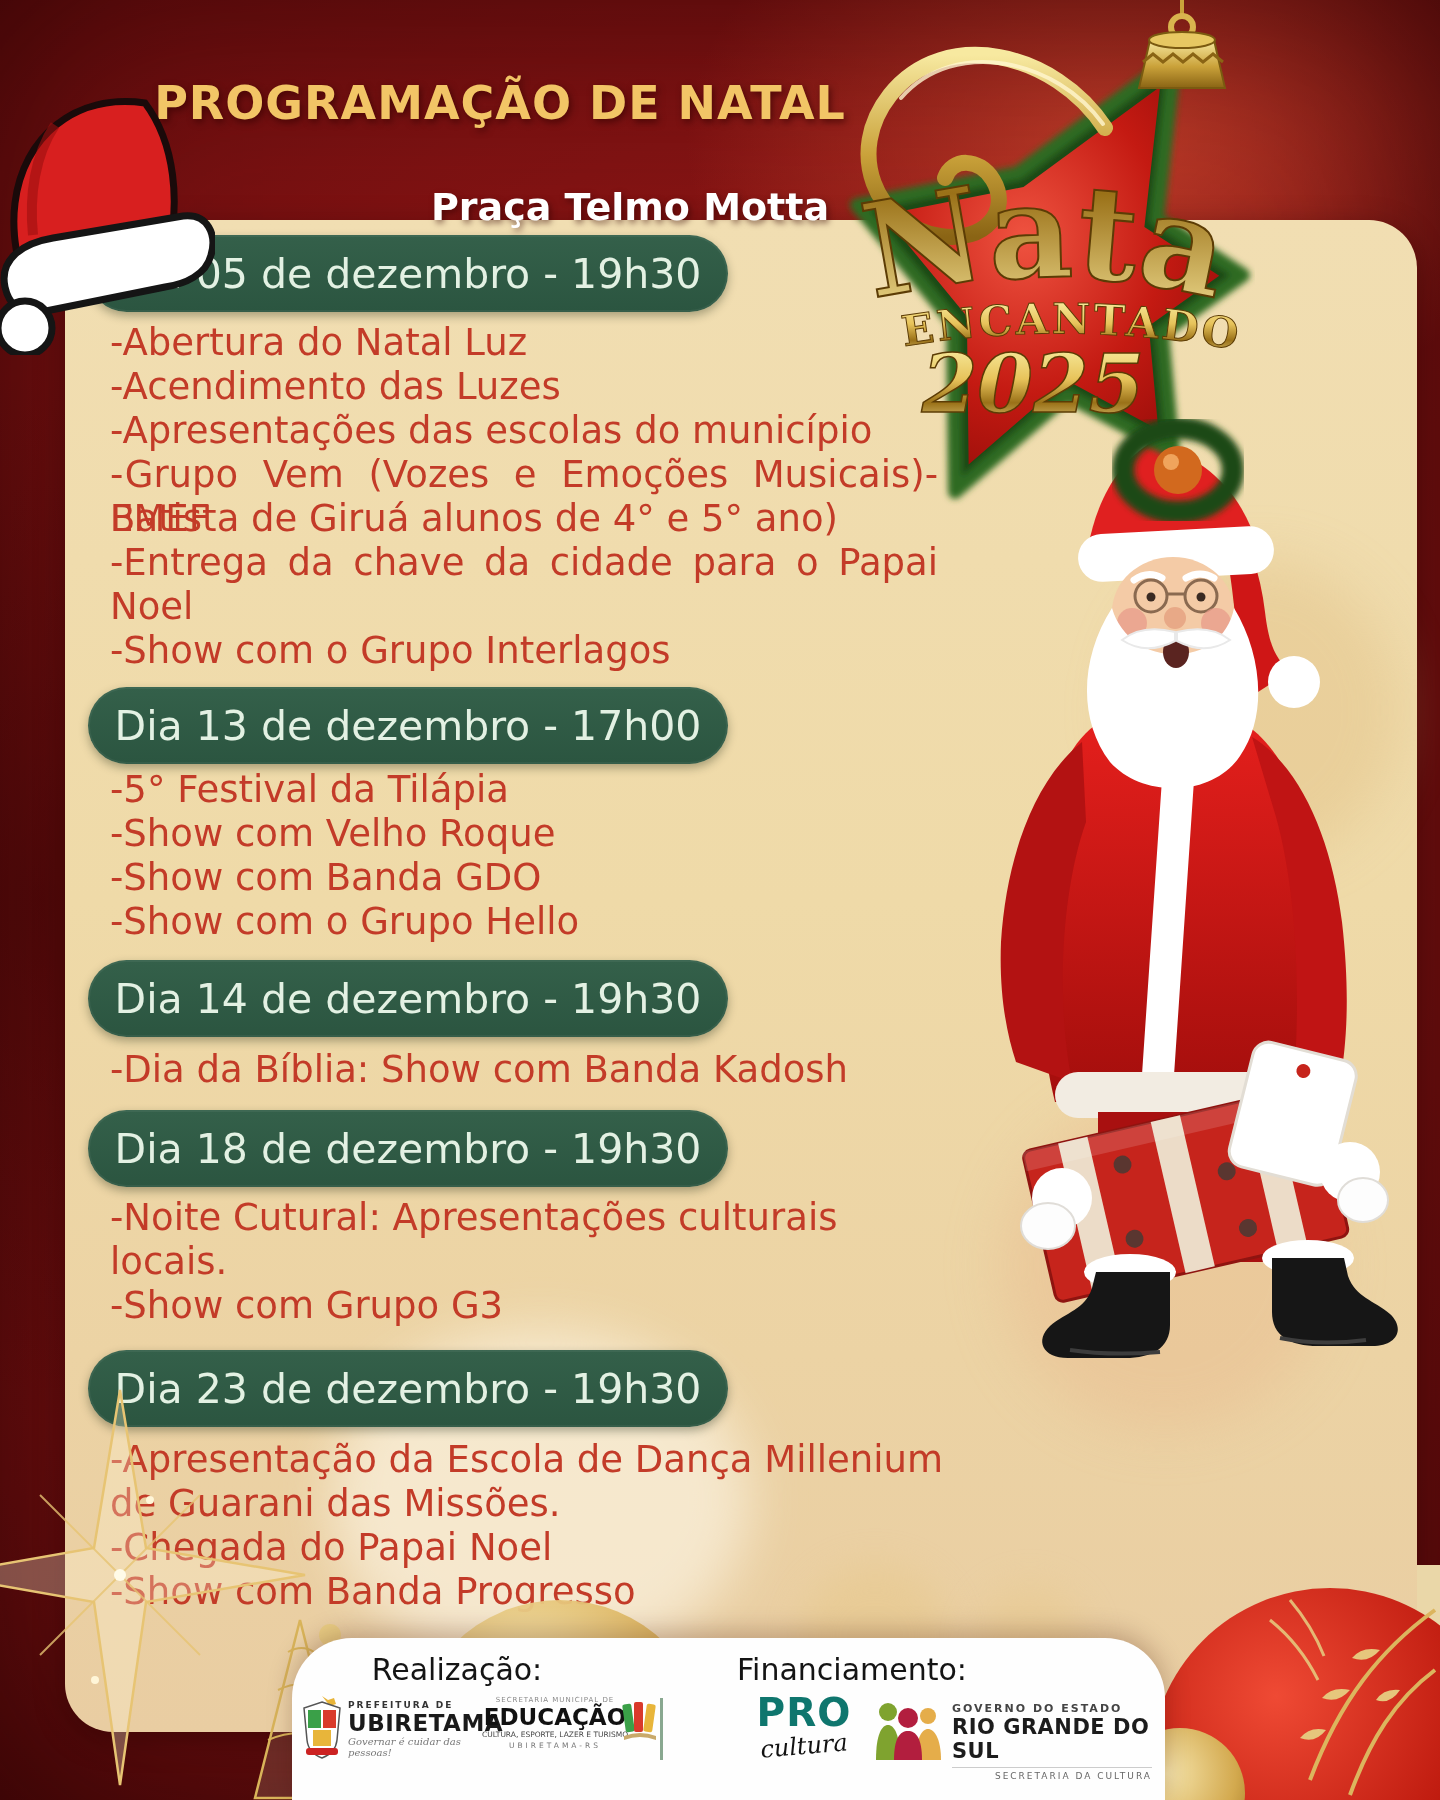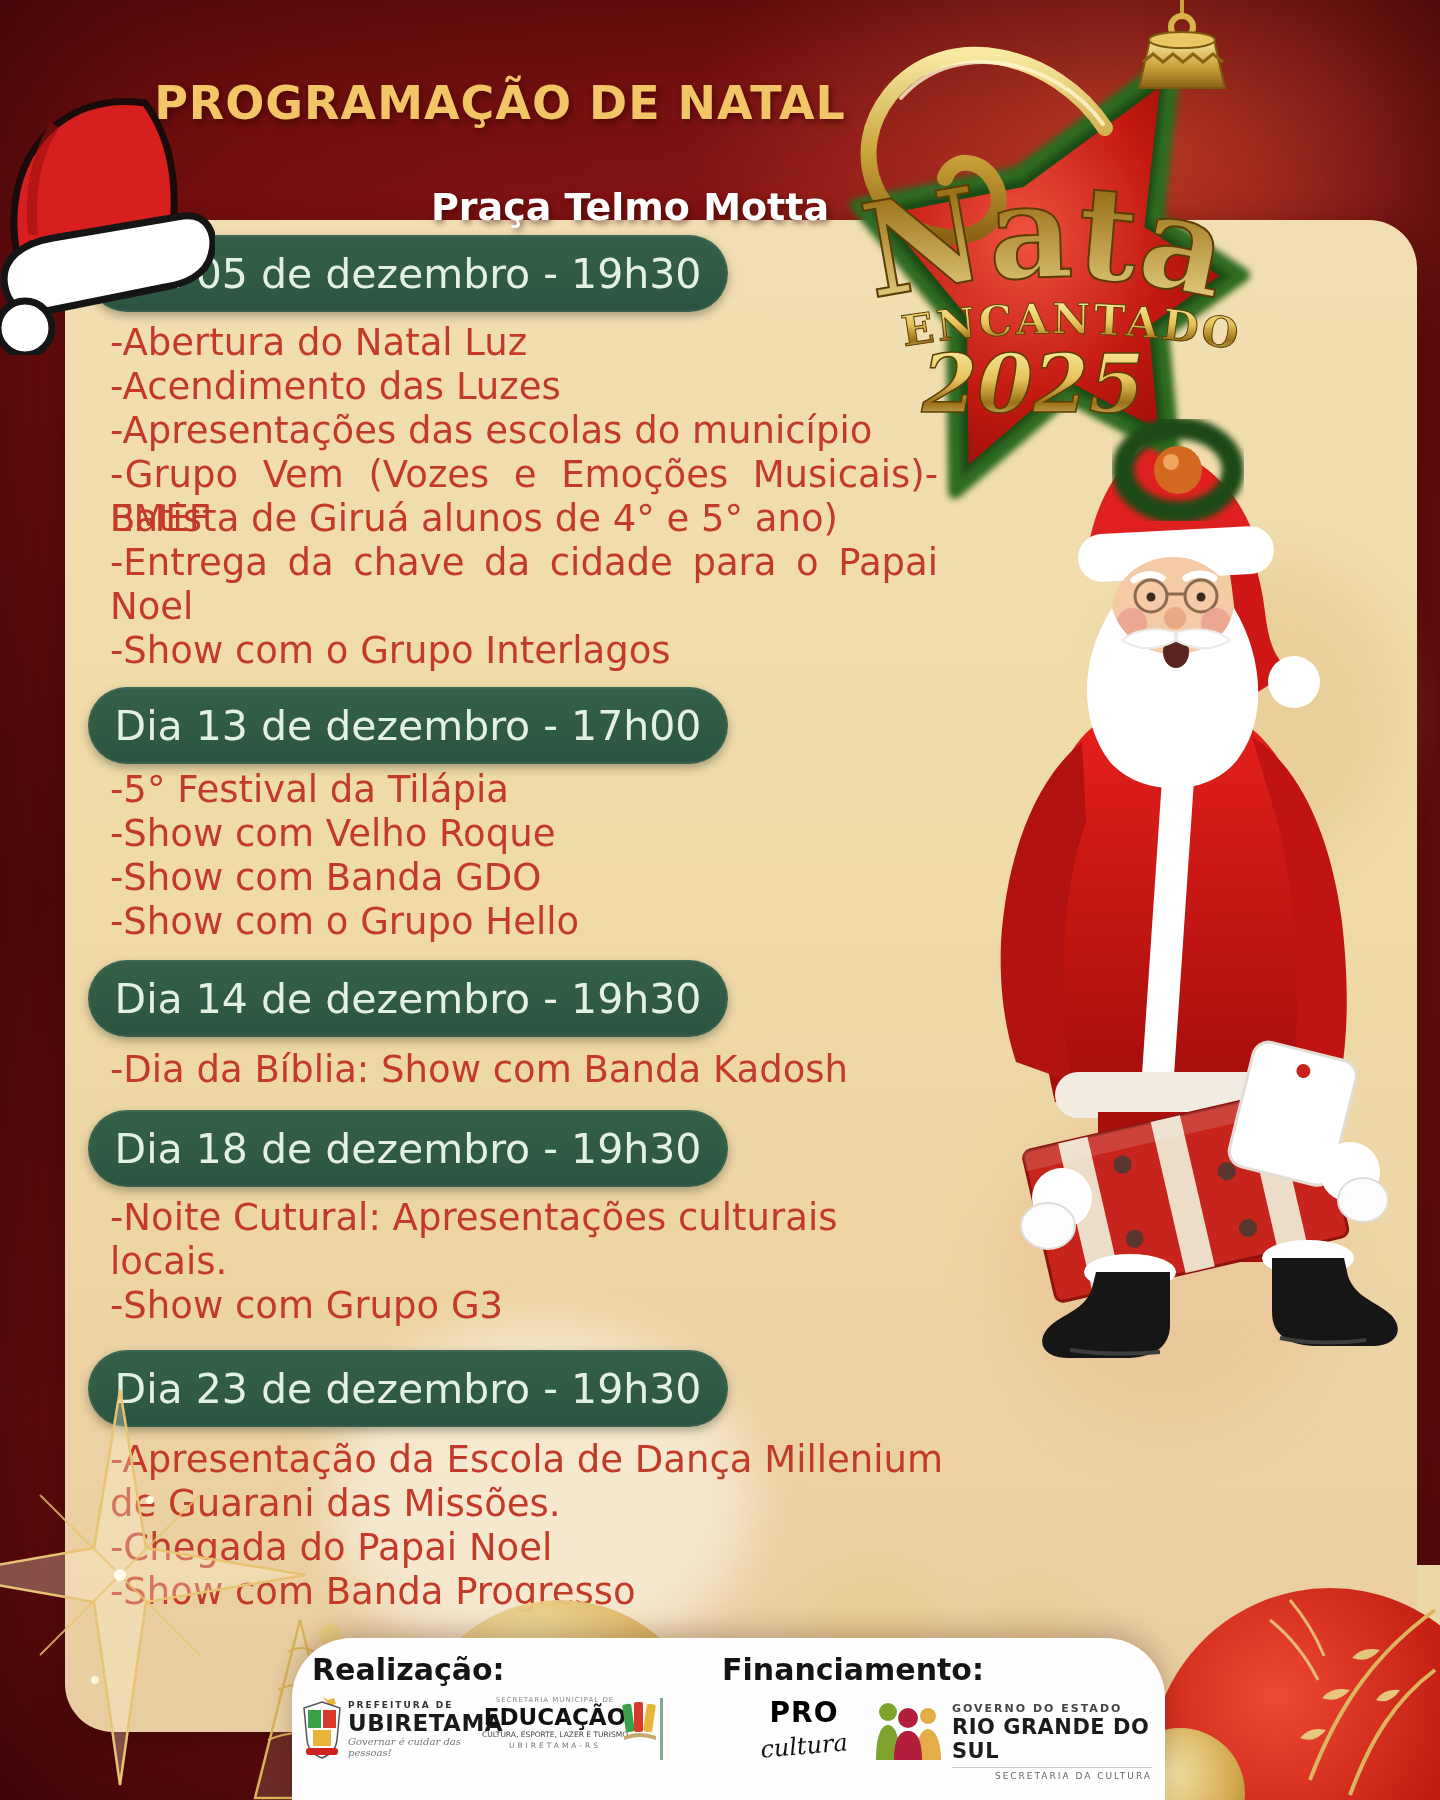--- a/index.html
+++ b/index.html
@@ -42,36 +42,36 @@
     color:#e3f1e3;font-size:41px;
   }
   .events{left:88px;width:850px;z-index:5;color:#c33b28;}
   .line{display:block;height:44px;line-height:44px;font-size:37px;white-space:nowrap;margin-left:22px;}
   .spread{white-space:normal;text-align:justify;text-align-last:justify;}
   
   .footer-box{
     left:292px;top:1638px;width:873px;height:162px;background:#fefefe;
     border-radius:60px 60px 0 0;z-index:20;box-shadow:0 -6px 24px rgba(60,10,5,.25);
   }
-  .f-label{position:absolute;top:14px;font-size:30px;font-weight:bold;color:#141414;text-align:left;}
+  .f-label{position:absolute;top:14px;font-size:30px;font-weight:normal;color:#141414;text-align:center;}
   .lab-real{left:20px;width:290px;}
   .lab-fin{left:430px;width:260px;}
   .logo-row{position:absolute;top:56px;left:0;width:873px;height:100px;}
   .pref-text{position:absolute;left:56px;top:6px;width:140px;}
   .pref-dept{font-size:9px;letter-spacing:2px;color:#333;font-weight:bold;}
   .pref-name{font-size:23px;font-weight:800;color:#1a1a1a;letter-spacing:.5px;}
   .pref-slogan{font-family:"DejaVu Serif",serif;font-style:italic;font-size:10px;color:#777;}
   .edu{position:absolute;left:188px;top:2px;width:150px;text-align:center;}
   .edu-dept{font-size:7px;letter-spacing:1px;color:#888;}
   .edu-name{font-size:23px;font-weight:800;color:#111;}
   .edu-areas{font-size:7.5px;color:#444;}
   .edu-city{font-size:7.5px;letter-spacing:3px;color:#777;margin-top:2px;}
   .divider{position:absolute;left:368px;top:4px;width:3px;height:62px;background:#4a7a55;opacity:.65;}
   .pro{position:absolute;left:462px;top:2px;width:100px;text-align:center;}
-  .pro-top{font-size:28px;font-weight:800;letter-spacing:1px;color:#000000;line-height:34px;}
+  .pro-top{font-size:39px;font-weight:800;letter-spacing:1px;color:#0f766e;line-height:34px;}
   .pro-script{font-family:"DejaVu Serif",serif;font-style:italic;font-size:24px;color:#111;transform:rotate(-5deg);margin-top:2px;}
   .gov{position:absolute;left:582px;top:4px;width:280px;}
   .gov-text{position:absolute;left:78px;top:4px;width:200px;}
   .gov-estado{font-size:11px;letter-spacing:2px;color:#444;font-weight:bold;}
   .gov-nome{font-size:21px;font-weight:800;color:#1c1c1c;letter-spacing:.5px;}
   .gov-secretaria{font-size:9px;letter-spacing:2px;color:#666;margin-top:4px;text-align:right;border-top:1px solid #ccc;padding-top:3px;}
   .ball-gold{left:410px;top:1600px;width:300px;height:300px;border-radius:50%;z-index:6;
     background:radial-gradient(circle at 38% 32%, #f9ecbc, #ddb45c 55%, #a97c24 90%);opacity:.95;}
   .ball-red{left:1150px;top:1588px;width:360px;height:360px;border-radius:50%;z-index:6;
     background:radial-gradient(circle at 35% 30%, #ef4a34, #c01c10 55%, #7e0c06 95%);}

